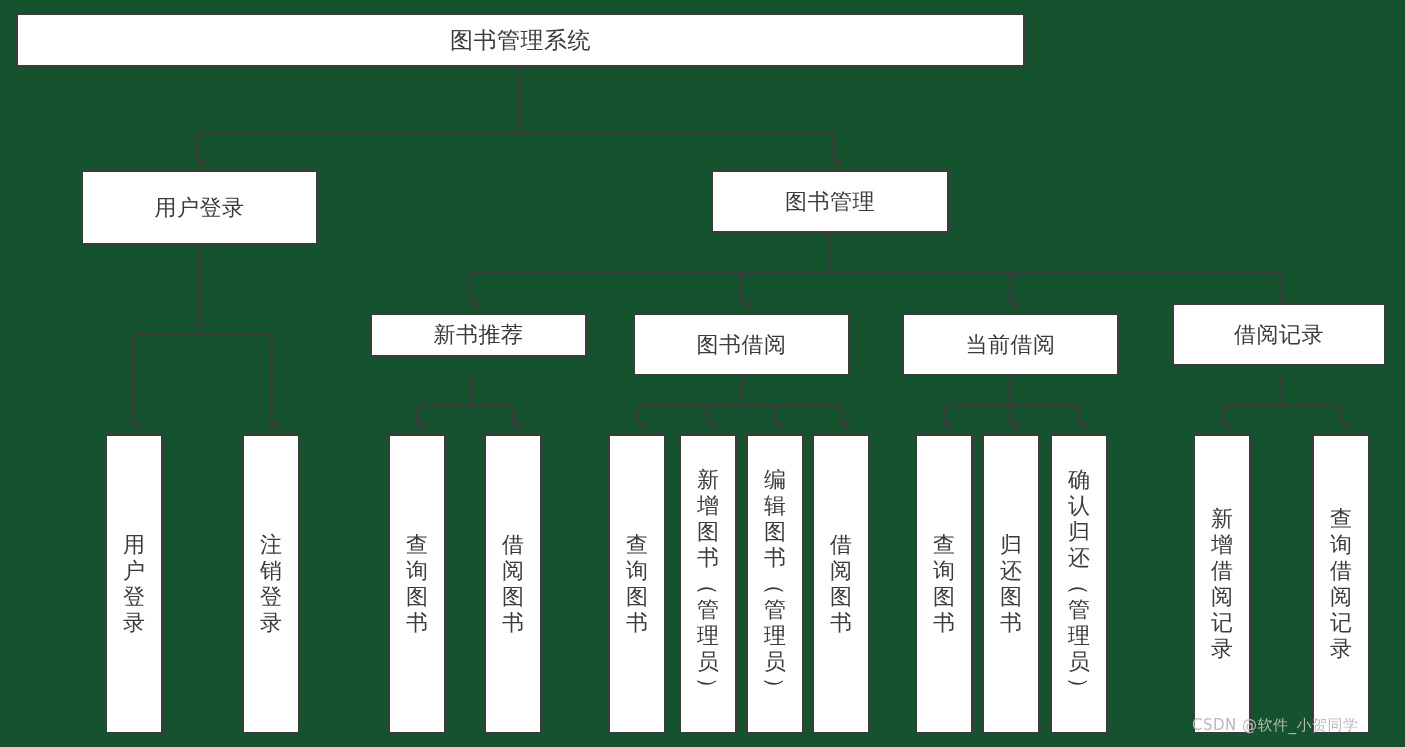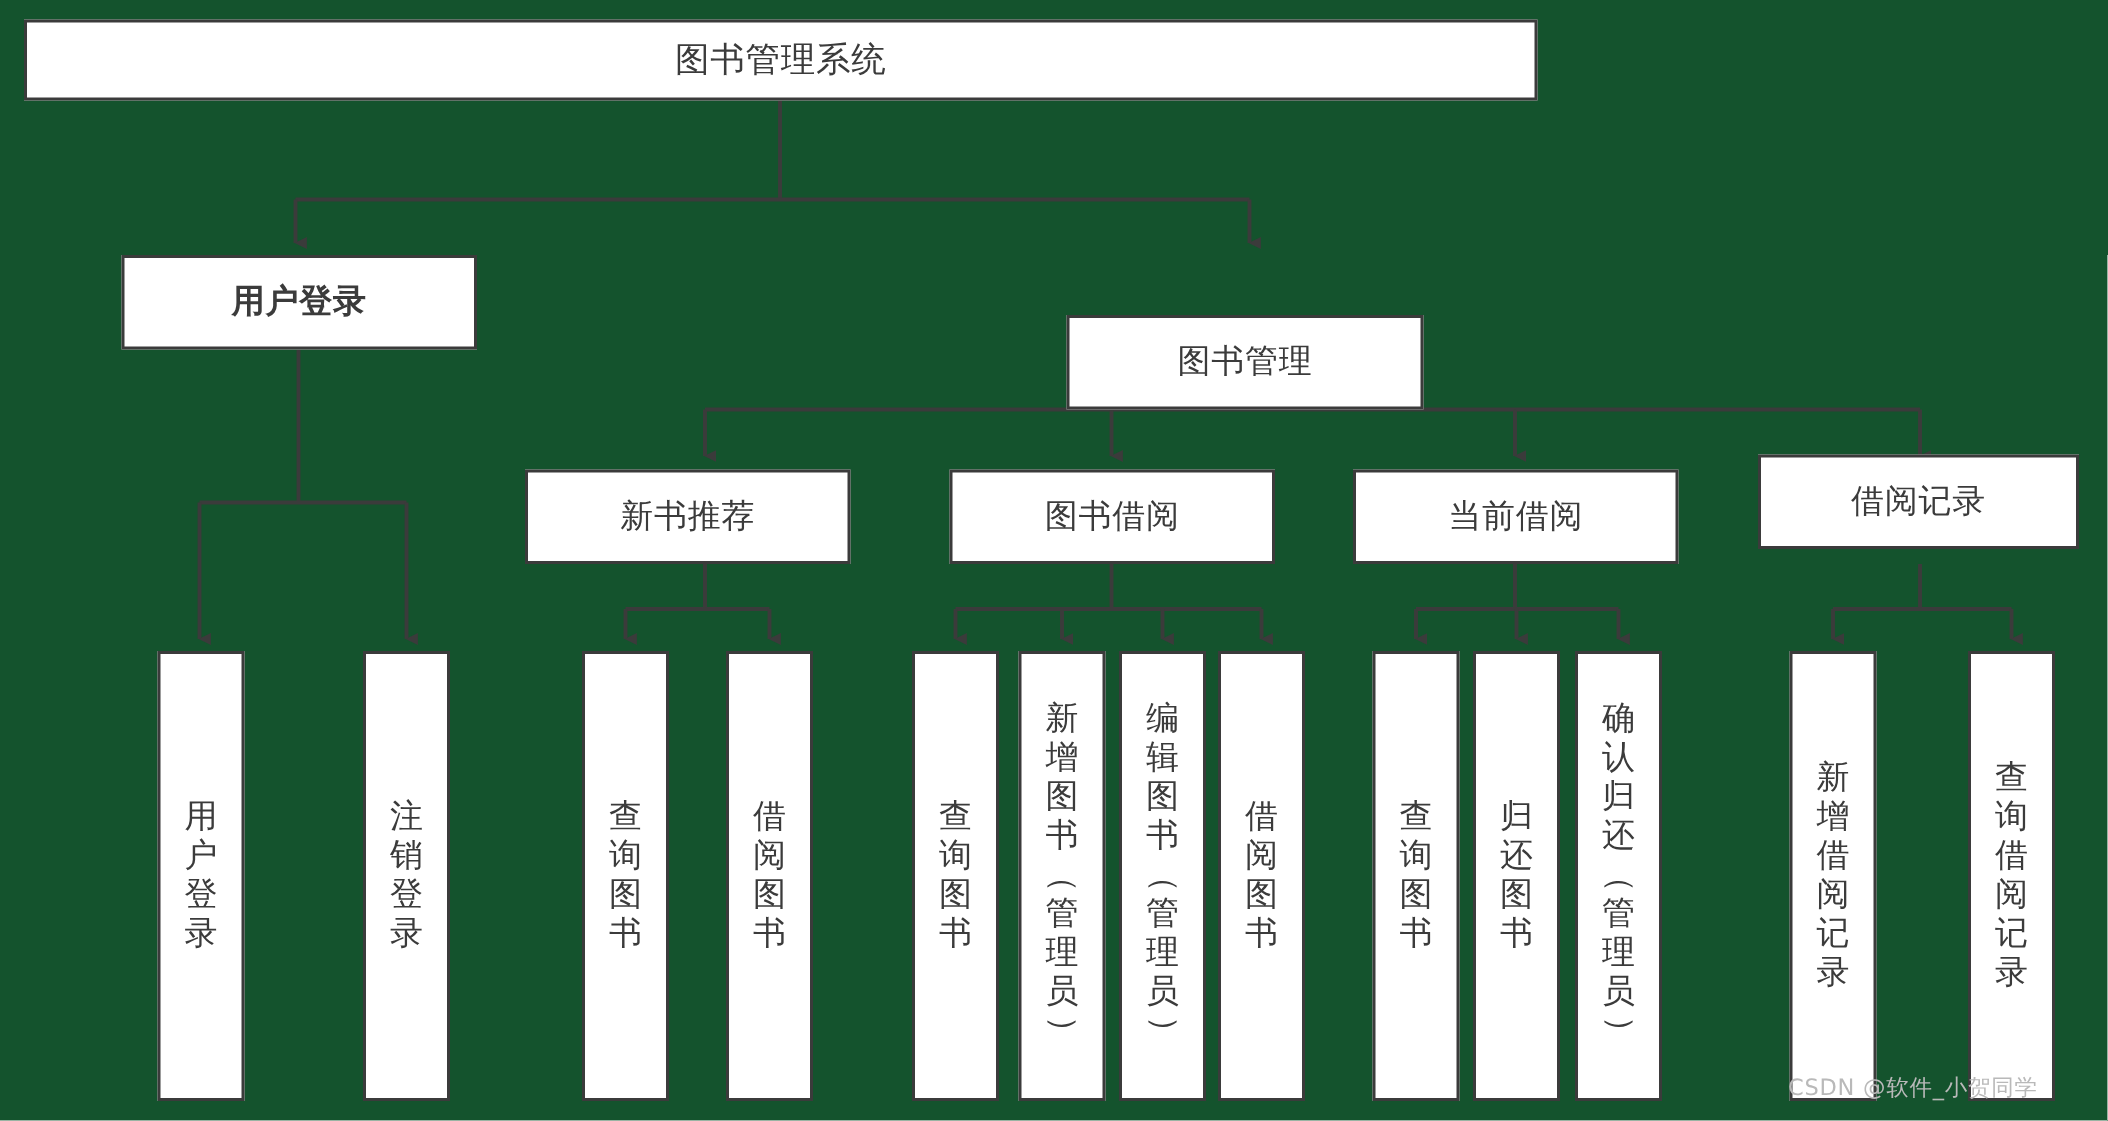--- a/index.html
+++ b/index.html
@@ -129,28 +129,28 @@
       <path d="M1222,406 L1341,406"></path>
       <path d="M1222,406 L1222,426" marker-end="url(#arw)"></path>
       <path d="M1341,406 L1341,426" marker-end="url(#arw)"></path>
     </g>
   </svg>
 
   <div class="node h root" style="left:16px; top:13px; width:1009px; height:54px;">
     <span class="lbl">图书管理系统</span>
   </div>
 
-  <div class="node h" style="left:81px; top:170px; width:237px; height:63px;font-weight:bold;">
+  <div class="node h" style="left:81px; top:170px; width:237px; height:75px;">
     <span class="lbl">用户登录</span>
   </div>
-  <div class="node h" style="left:711px; top:170px; width:238px; height:63px;margin-top:40px;">
+  <div class="node h" style="left:711px; top:170px; width:238px; height:63px;">
     <span class="lbl">图书管理</span>
   </div>
 
-  <div class="node h" style="left:350px; top:313px; width:217px; height:63px;">
+  <div class="node h" style="left:370px; top:313px; width:217px; height:44px;">
     <span class="lbl">新书推荐</span>
   </div>
   <div class="node h" style="left:902px; top:313px; width:217px; height:63px;">
     <span class="lbl">当前借阅</span>
   </div>
   <div class="node h" style="left:633px; top:313px; width:217px; height:63px;">
     <span class="lbl">图书借阅</span>
   </div>
   <div class="node h" style="left:1172px; top:303px; width:214px; height:63px;">
     <span class="lbl">借阅记录</span>

